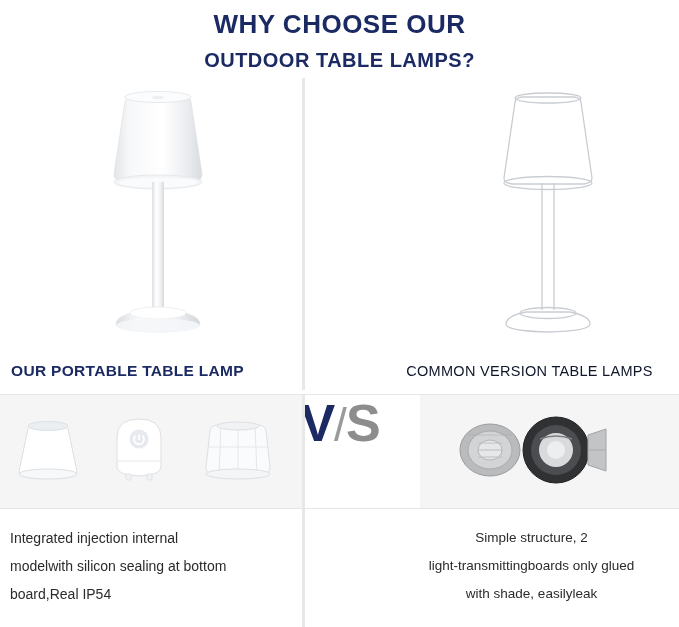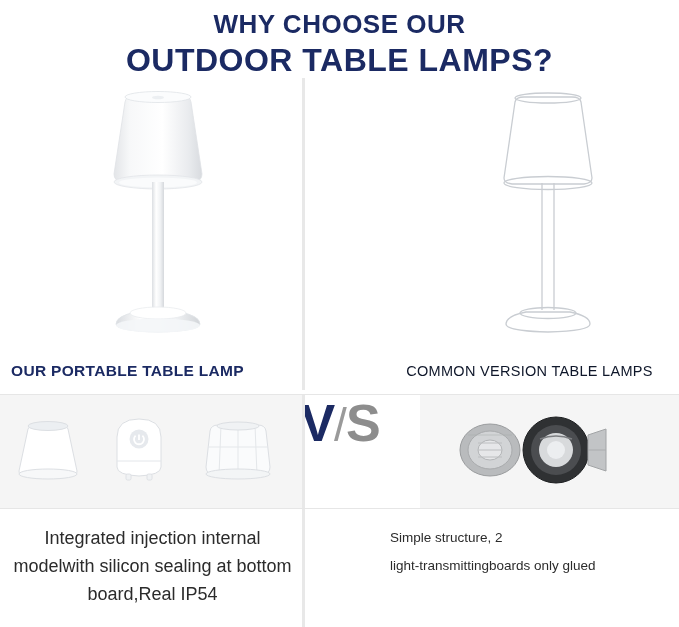--- a/index.html
+++ b/index.html
@@ -30,21 +30,21 @@
     color: #1b2a63;
     font-weight: bold;
     letter-spacing: 0.5px;
   }
   .heading .line1 {
     font-size: 26px;
     line-height: 36px;
     padding-top: 6px;
   }
   .heading .line2 {
-    font-size: 32px;
+    font-size: 20px;
     line-height: 36px;
   }
 
   
   .hero {
     position: absolute;
     top: 78px;
     left: 0;
     width: 679px;
     height: 312px;
@@ -158,30 +158,31 @@
     height: 113px;
     background: #f5f5f5;
   }
 
   
   .desc-left {
     position: absolute;
     left: 10px;
     top: 524px;
     width: 285px;
-    text-align: center;
+    text-align: left;
     color: #2b2b2b;
-    font-size: 18px;
+    font-size: 14px;
     line-height: 28px;
   }
   .desc-right {
     position: absolute;
     left: 390px;
     top: 524px;
     width: 283px;
+    text-align: center;
     color: #2b2b2b;
     font-size: 13.5px;
     line-height: 28px;
   }
   .desc-left div, .desc-right div { white-space: nowrap; }
 </style>
 </head>
 <body>
 
 <div class="page">
@@ -322,15 +323,16 @@
 
   <div class="desc-left">
     <div>Integrated injection internal</div>
     <div>modelwith silicon sealing at bottom</div>
     <div>board,Real IP54</div>
   </div>
 
   <div class="desc-right">
     <div>Simple structure, 2</div>
     <div>light-transmittingboards only glued</div>
+    <div>with shade, easilyleak</div>
   </div>
 
 </div>
 
 </body></html>

